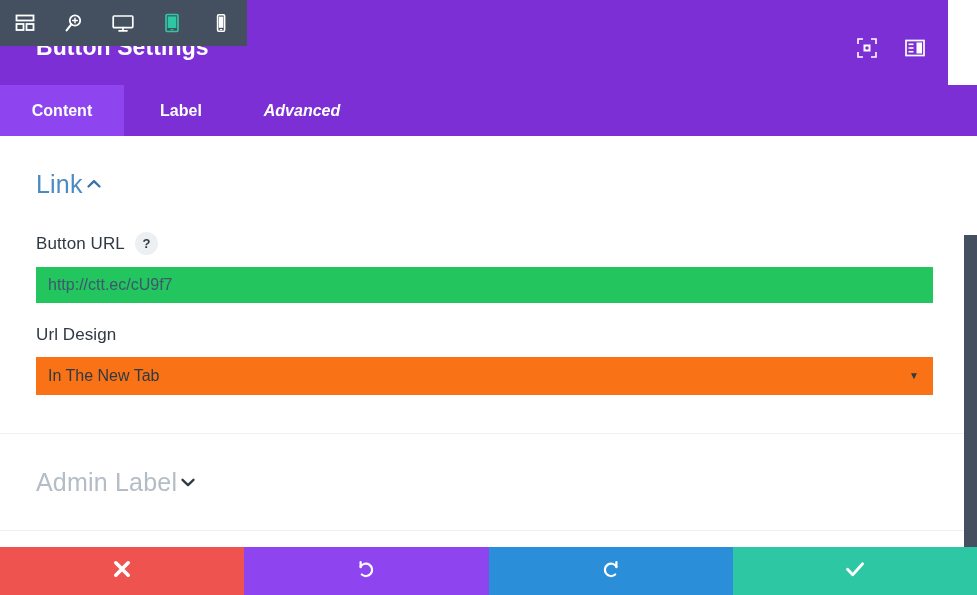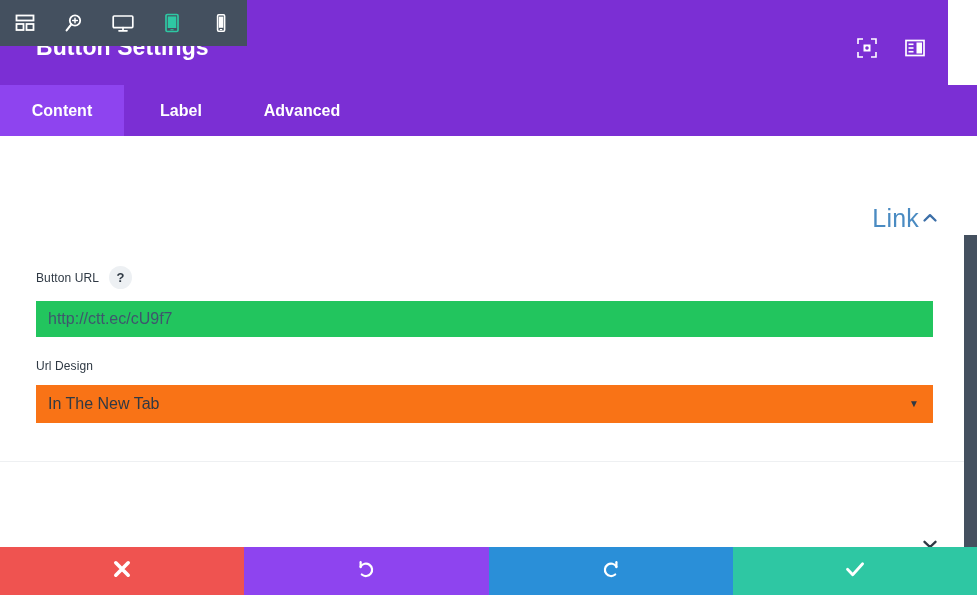--- a/index.html
+++ b/index.html
@@ -71,43 +71,42 @@
     display:flex; align-items:center; justify-content:center;
     color:#ffffff;
     font-size:16px;
     font-weight:bold;
     cursor:pointer;
     padding:0 26px;
   }
   .tab.active { background:#8e44ef; }
   .tab-content-w { width:124px; padding:16px; }
   .tab-design-w  { width:114px; padding:0; }
-  .tab-adv-w     { width:128px; padding:0; }
+  .tab-adv-w     { width:128px; padding:0;font-style:italic; }
 
   
   .body {
     position:absolute;
     top:136px; left:0;
     width:977px; height:411px;
     background:#ffffff;
     overflow:hidden;
   }
 
   .section {
     position:relative;
     padding:0 36px;
   }
   .section-head {
     position:relative;
     display:flex;
     align-items:center;
-    justify-content:flex-end;
+    justify-content:flex-start;
     height:96px;
     cursor:pointer;
-    margin-top:34px;
   }
   .section-title {
     font-size:25px;
     font-weight:normal;
     color:#4a8bc2;
     letter-spacing:0.2px;
   }
   .section-title.muted { color:#b4bcc6; }
   .chev { width:22px; height:22px; display:flex; align-items:center; justify-content:center; }
 
@@ -117,21 +116,21 @@
     margin:0;
   }
 
   
   .field { padding:0 36px; }
   .field-label-row {
     display:flex; align-items:center; gap:10px;
     margin-bottom:12px;
   }
   .field-label {
-    font-size:12px;
+    font-size:17px;
     color:#2f3944;
     letter-spacing:0.1px;
   }
   .help-badge {
     width:23px; height:23px;
     border-radius:50%;
     background:#edf0f3;
     color:#2f3944;
     font-size:13px;
     font-weight:bold;
@@ -304,20 +303,21 @@
         <span>In The New Tab</span>
         <span class="select-arrow">▼</span>
       </div>
     </div>
 
     <div class="gap-38"></div>
     <div class="divider"></div>
 
     <div class="section">
       <div class="section-head">
+        <span class="section-title muted">Admin Label</span>
         <span class="chev">
           <svg width="20" height="20" viewBox="0 0 20 20">
             <path d="M4.5 7.8L10 13.1l5.5-5.3" fill="none" stroke="#2f3944" stroke-width="2.3" stroke-linecap="round" stroke-linejoin="round"></path>
           </svg>
         </span>
       </div>
     </div>
 
     <div class="divider"></div>
 

